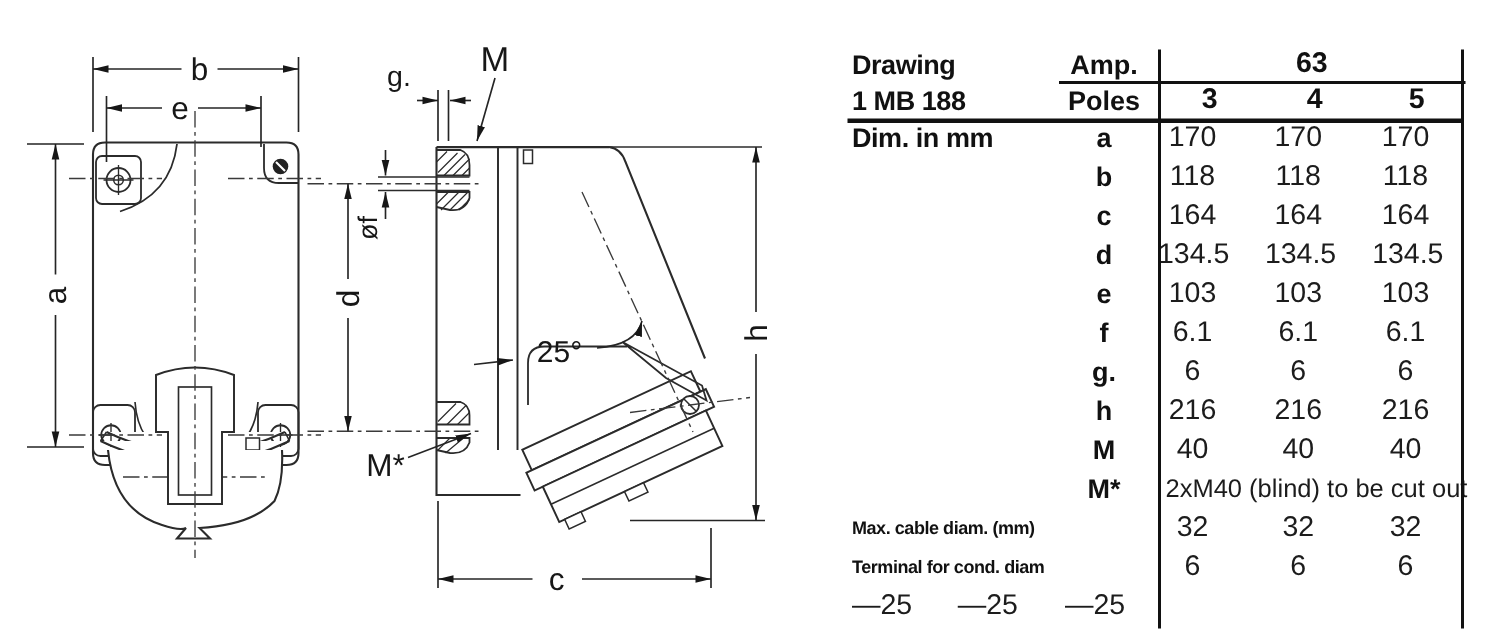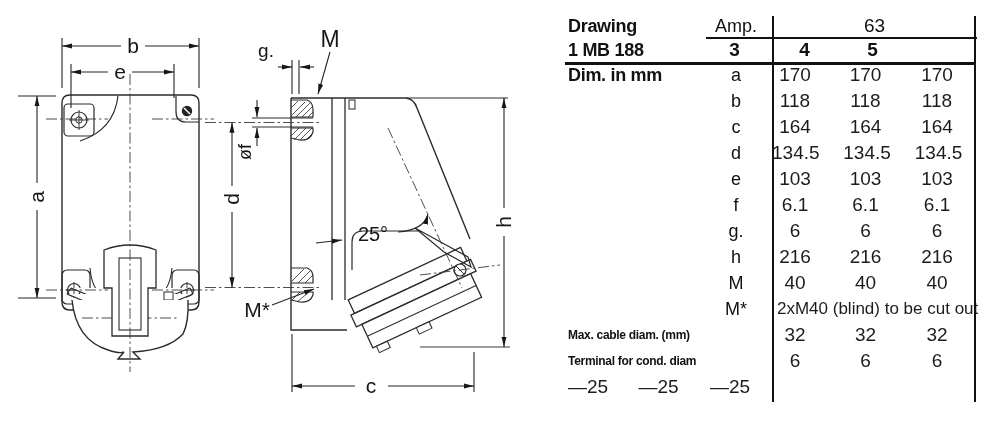--- a/index.html
+++ b/index.html
@@ -2,35 +2,35 @@
 <html><head>
 <meta charset="utf-8">
 <style>
   html,body{margin:0;padding:0;background:#fff;}
   .page{position:relative;width:1000px;height:427px;background:#fff;overflow:hidden;
         font-family:"Liberation Sans","DejaVu Sans",sans-serif;color:#111;}
   
   .drawing-area{position:absolute;left:0;top:0;width:555px;height:427px;}
   svg text{font-family:"Liberation Sans","DejaVu Sans",sans-serif;fill:#171717;}
   
-  .table-area{position:absolute;left:565px;top:14px;width:412px;height:390px;}
+  .table-area{position:absolute;left:565px;top:31px;width:412px;height:390px;}
   .trow{display:flex;height:26px;line-height:26px;white-space:nowrap;}
   .trow.head{height:24px;line-height:24px;}
   .c-label{flex:0 0 135px;box-sizing:border-box;padding-left:3px;font-weight:700;font-size:18px;letter-spacing:-0.3px;}
   .c-wide{flex:0 0 207px;box-sizing:border-box;padding-left:3px;font-weight:700;font-size:12px;letter-spacing:-0.3px;}
-  .c-key{flex:0 0 72px;text-align:center;font-weight:400;font-size:18px;}
+  .c-key{flex:0 0 72px;text-align:center;font-weight:700;font-size:18px;}
   .c-v{box-sizing:border-box;text-align:center;font-size:19px;font-weight:400;color:#1c1c1c;}
   .c-v1{flex:0 0 69px;padding-right:23px;}
   .c-v2{flex:0 0 71px;padding-right:22px;}
   .c-v3{flex:0 0 65px;padding-right:15px;}
   .c-p{box-sizing:border-box;text-align:center;font-weight:700;font-size:19px;}
   .c-p1{flex:0 0 69px;}
   .c-p2{flex:0 0 71px;}
   .c-p3{flex:0 0 65px;}
-  .c-span63{flex:0 0 205px;box-sizing:border-box;text-align:center;font-weight:400;font-size:19px;}
+  .c-span63{flex:0 0 205px;box-sizing:border-box;text-align:center;font-weight:700;font-size:19px;}
   .c-mspan{flex:0 0 205px;box-sizing:border-box;padding-left:5px;font-size:17px;font-weight:400;color:#1c1c1c;}
   .vrule{position:absolute;top:2px;width:2px;height:386px;background:#111;}
   .vrule-left{left:207px;}
   .vrule-right{left:409px;}
   .hrule{position:absolute;background:#111;}
   .hrule-amp{left:141px;top:23px;width:271px;height:2px;}
   .hrule-head{left:0px;top:48px;width:411px;height:3px;}
 </style>
 </head>
 <body>
@@ -201,20 +201,21 @@
     <div class="hrule hrule-amp"></div>
     <div class="hrule hrule-head"></div>
 
     <div class="trow head">
       <div class="c-label">Drawing</div>
       <div class="c-key">Amp.</div>
       <div class="c-span63">63</div>
     </div>
     <div class="trow head">
       <div class="c-label">1 MB 188</div>
+      <div class="c-key">Poles</div>
       <div class="c-p c-p1">3</div>
       <div class="c-p c-p2">4</div>
       <div class="c-p c-p3">5</div>
     </div>
 
     <div class="trow">
       <div class="c-label">Dim. in mm</div>
       <div class="c-key">a</div>
       <div class="c-v c-v1">170</div>
       <div class="c-v c-v2">170</div>

